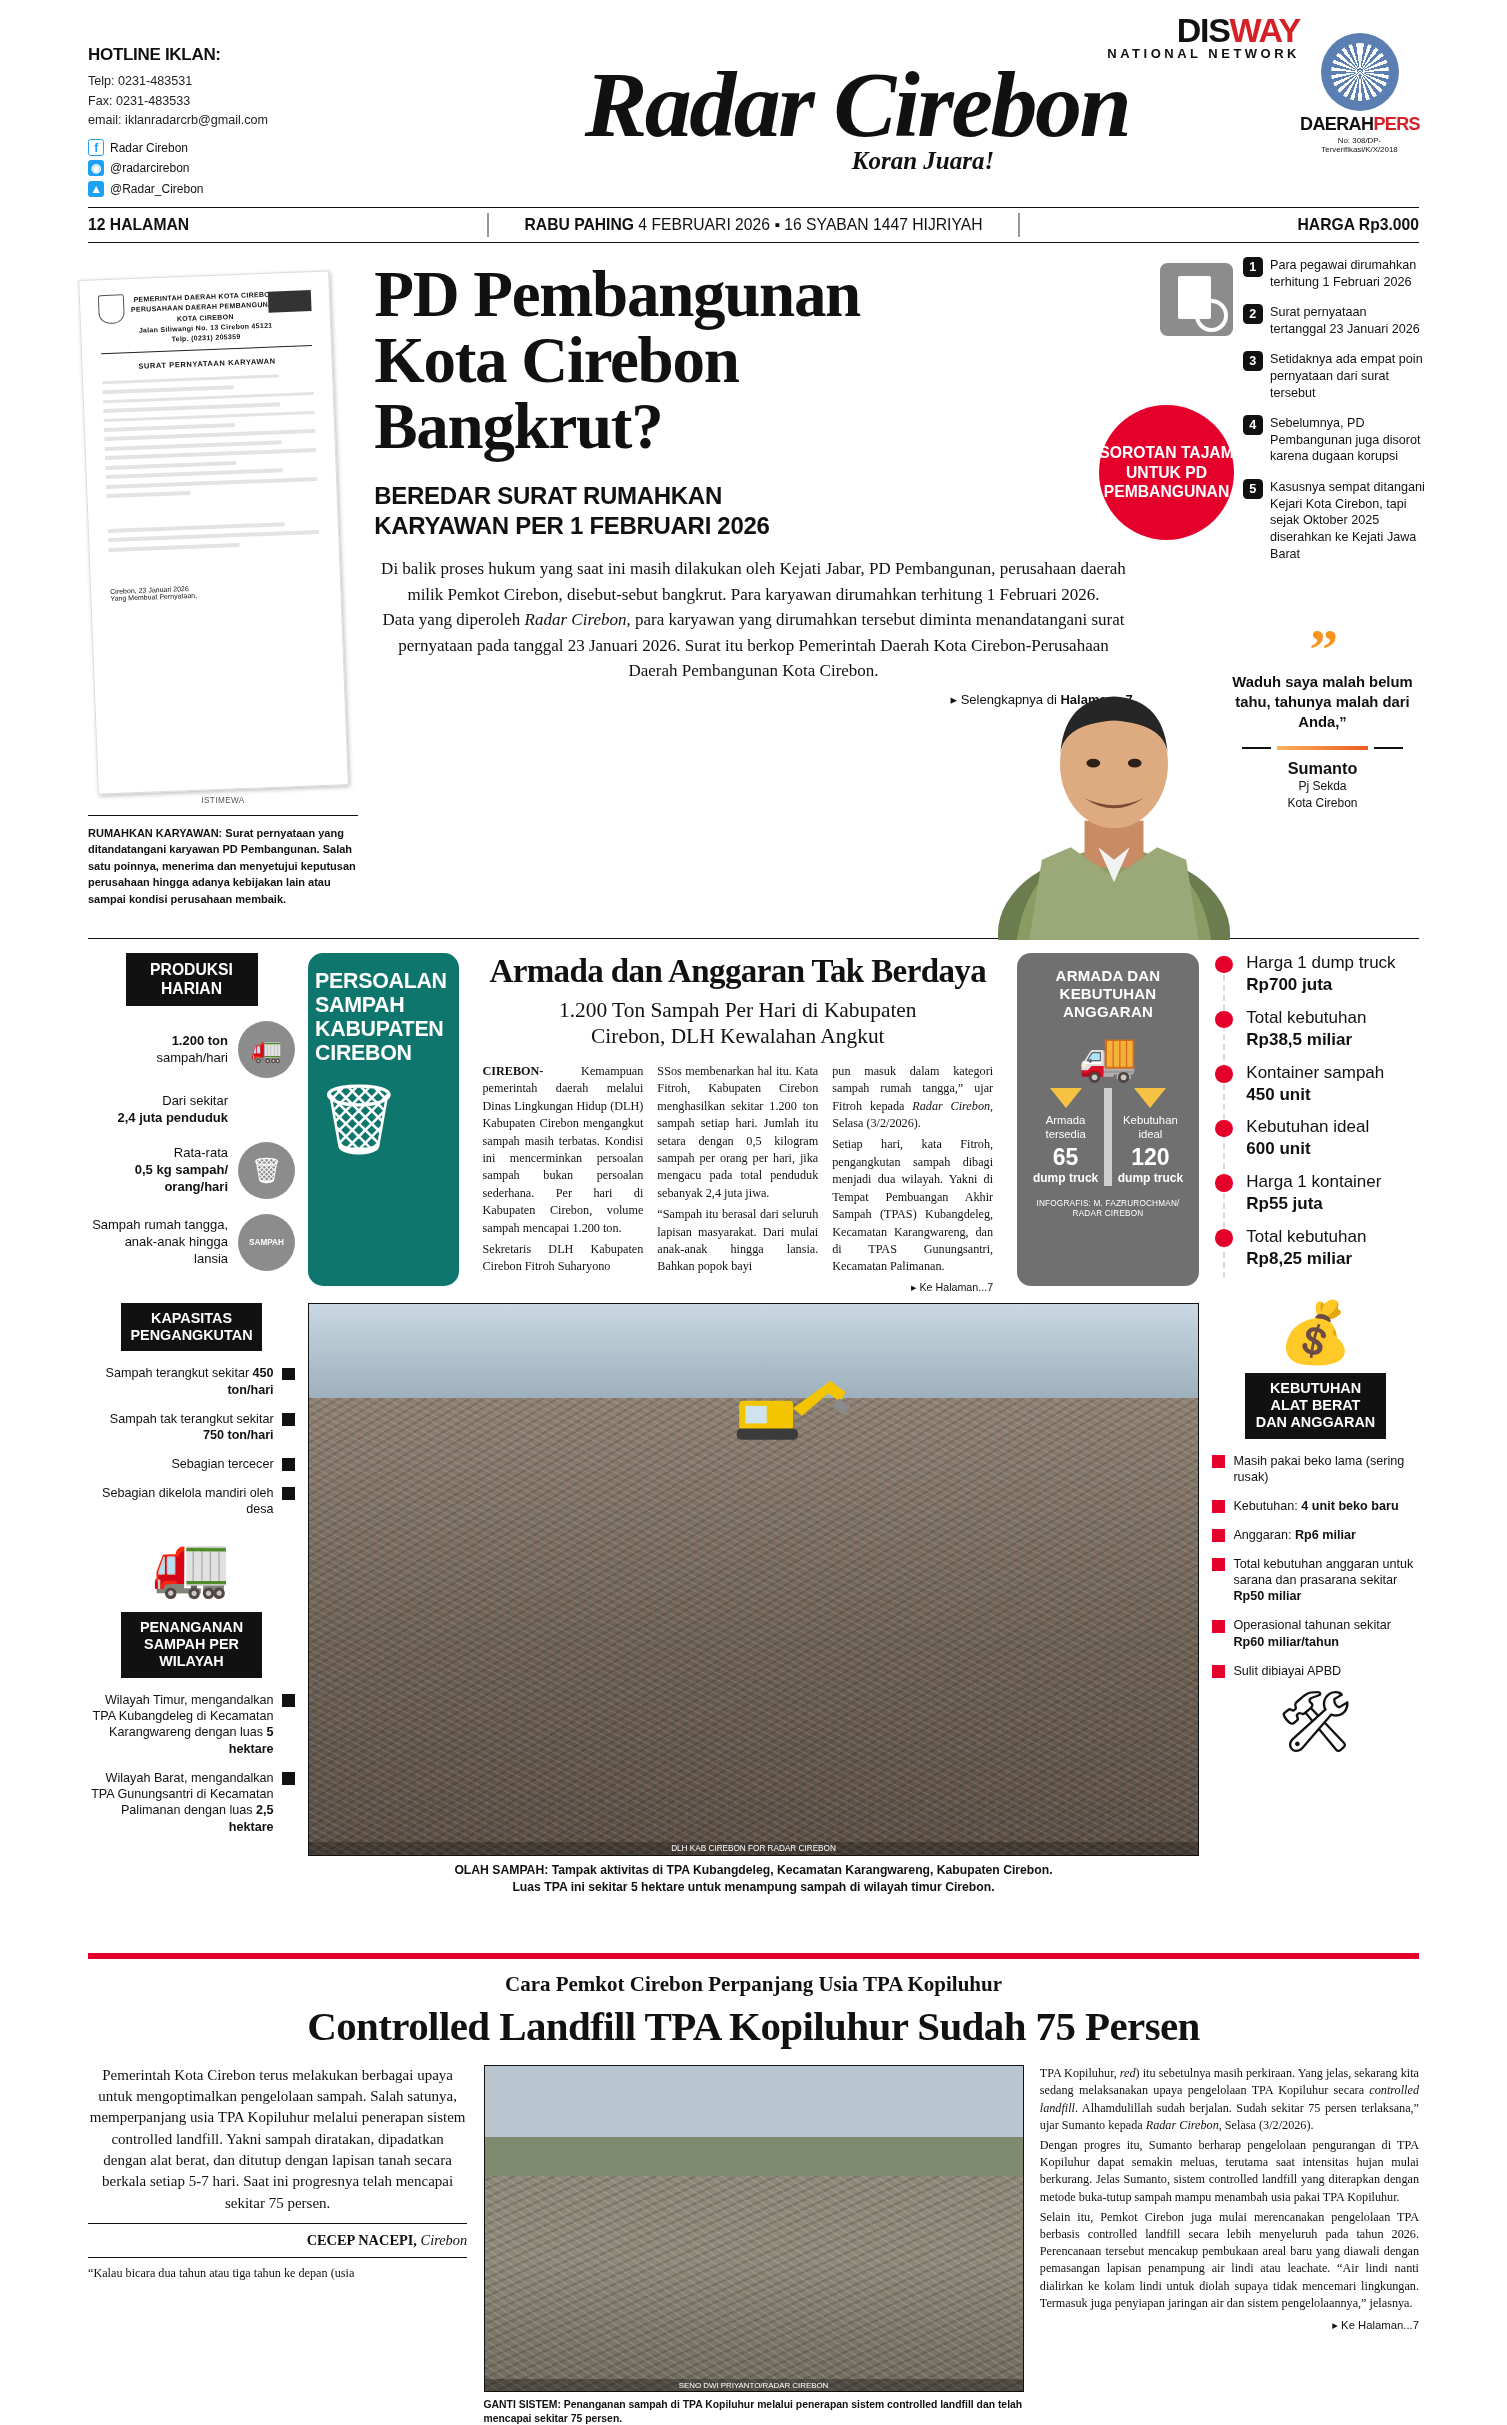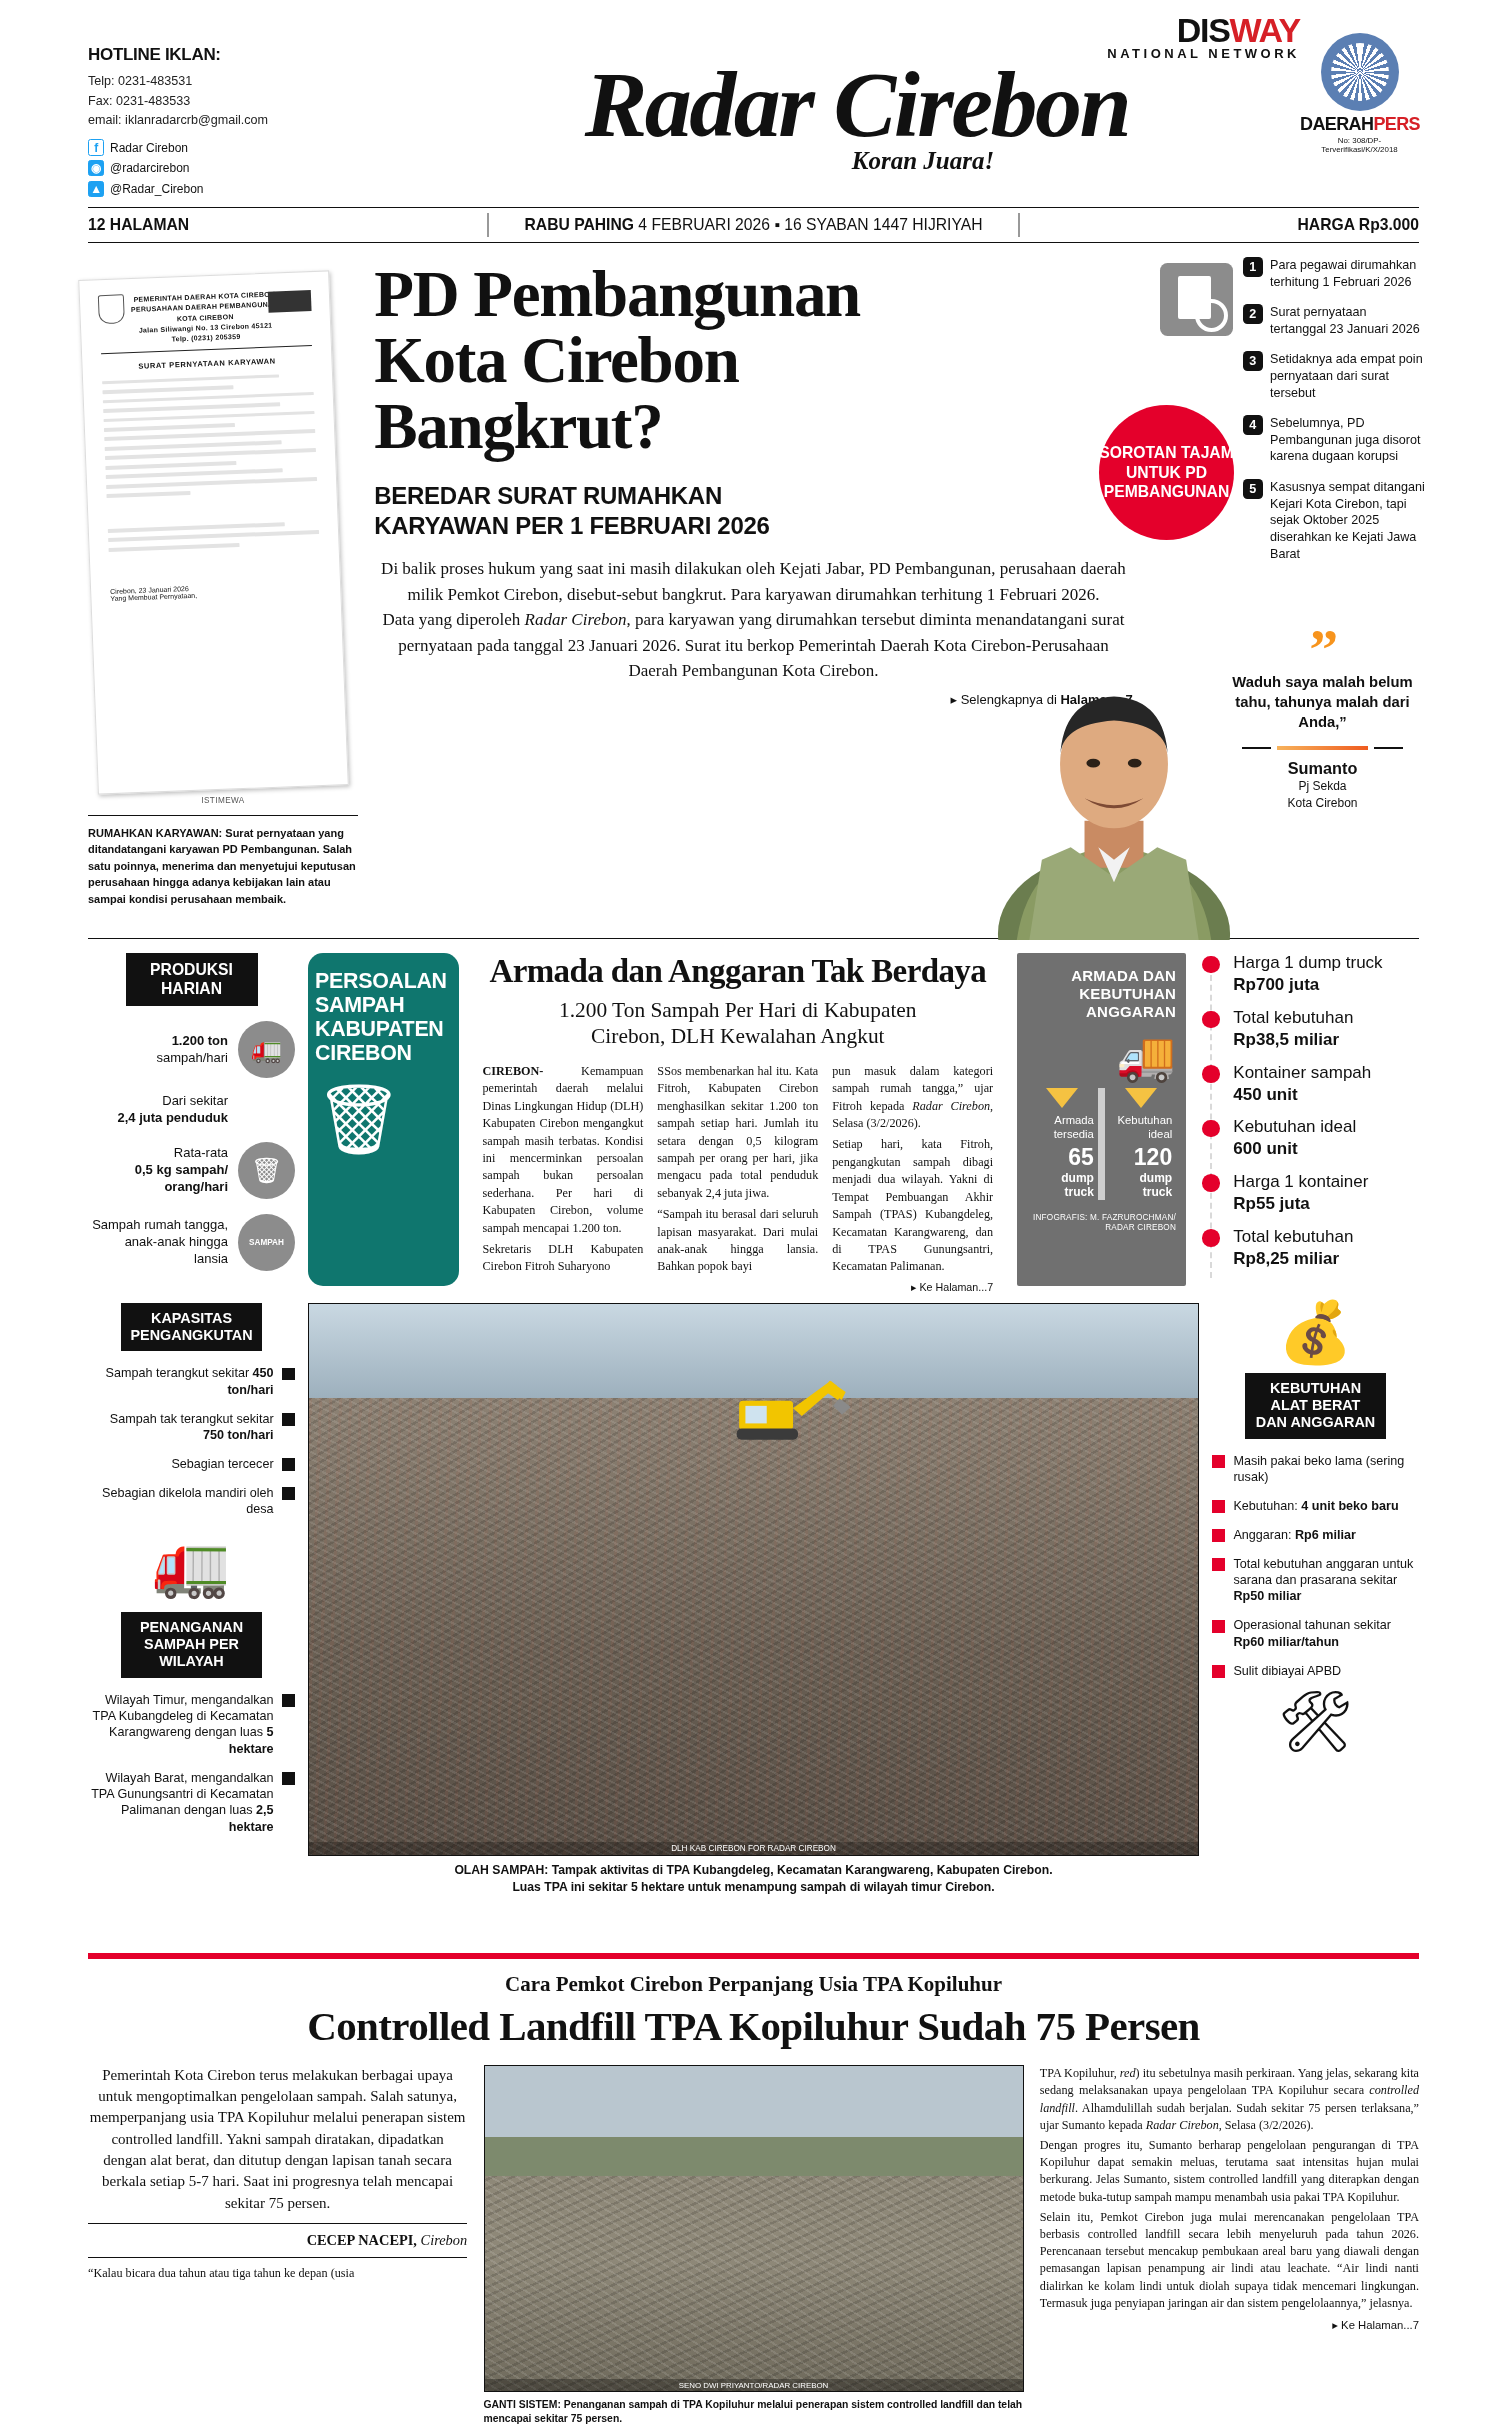--- a/index.html
+++ b/index.html
@@ -133,22 +133,22 @@
   .st-sub { font-family:"Liberation Serif",serif; font-size:21.4px; text-align:center; line-height:1.25;
             margin-top:6.3px;}
   .st-cols { display:flex; gap:14px; margin-top:12.6px; font-family:"Liberation Serif",serif;
              font-size:12.2px; line-height:1.43; text-align:justify;}
   .st-cols p { margin-bottom:3.8px; }
   .st-cols b { font-weight:bold; }
   .st-cols i { font-style:italic; }
   .kehal { text-align:right; font-size:10.7px; margin-top:3.8px; font-family:"Liberation Sans",sans-serif;}
 
   .col-armada { width:402px; display:flex; gap:11.3px;}
-  .greybox { width:169px; background:#707070; border-radius:2px; color:#fff; padding:14px 10px;
-             text-align:right;}
+  .greybox { width:182px; background:#707070; border-radius:14px; color:#fff; padding:14px 10px;
+             text-align:center;}
   .greybox h3 { font-size:15px; font-weight:bold; line-height:1.2; letter-spacing:0.2px;}
   .truckart { margin:11.3px 0 7.5px; font-size:48px; line-height:1;}
   .twocol { display:flex; border-top:0; margin-top:2.5px;}
   .twocol > div { flex:1; padding:0 3.8px; }
   .twocol .divider { flex:none; width:1.3px; background:#cfcfcf; }
   .tri { width:0;height:0;border-left:16.3px solid transparent;border-right:16.3px solid transparent;
          border-top:20px solid #f5c242; margin:0 auto 6.3px;}
   .tlabel { font-size:11.3px; line-height:1.2;}
   .tnum { font-size:23px; font-weight:bold; margin:2.5px 0 1.3px;}
   .tunit { font-size:12px; font-weight:bold; line-height:1.15;}

